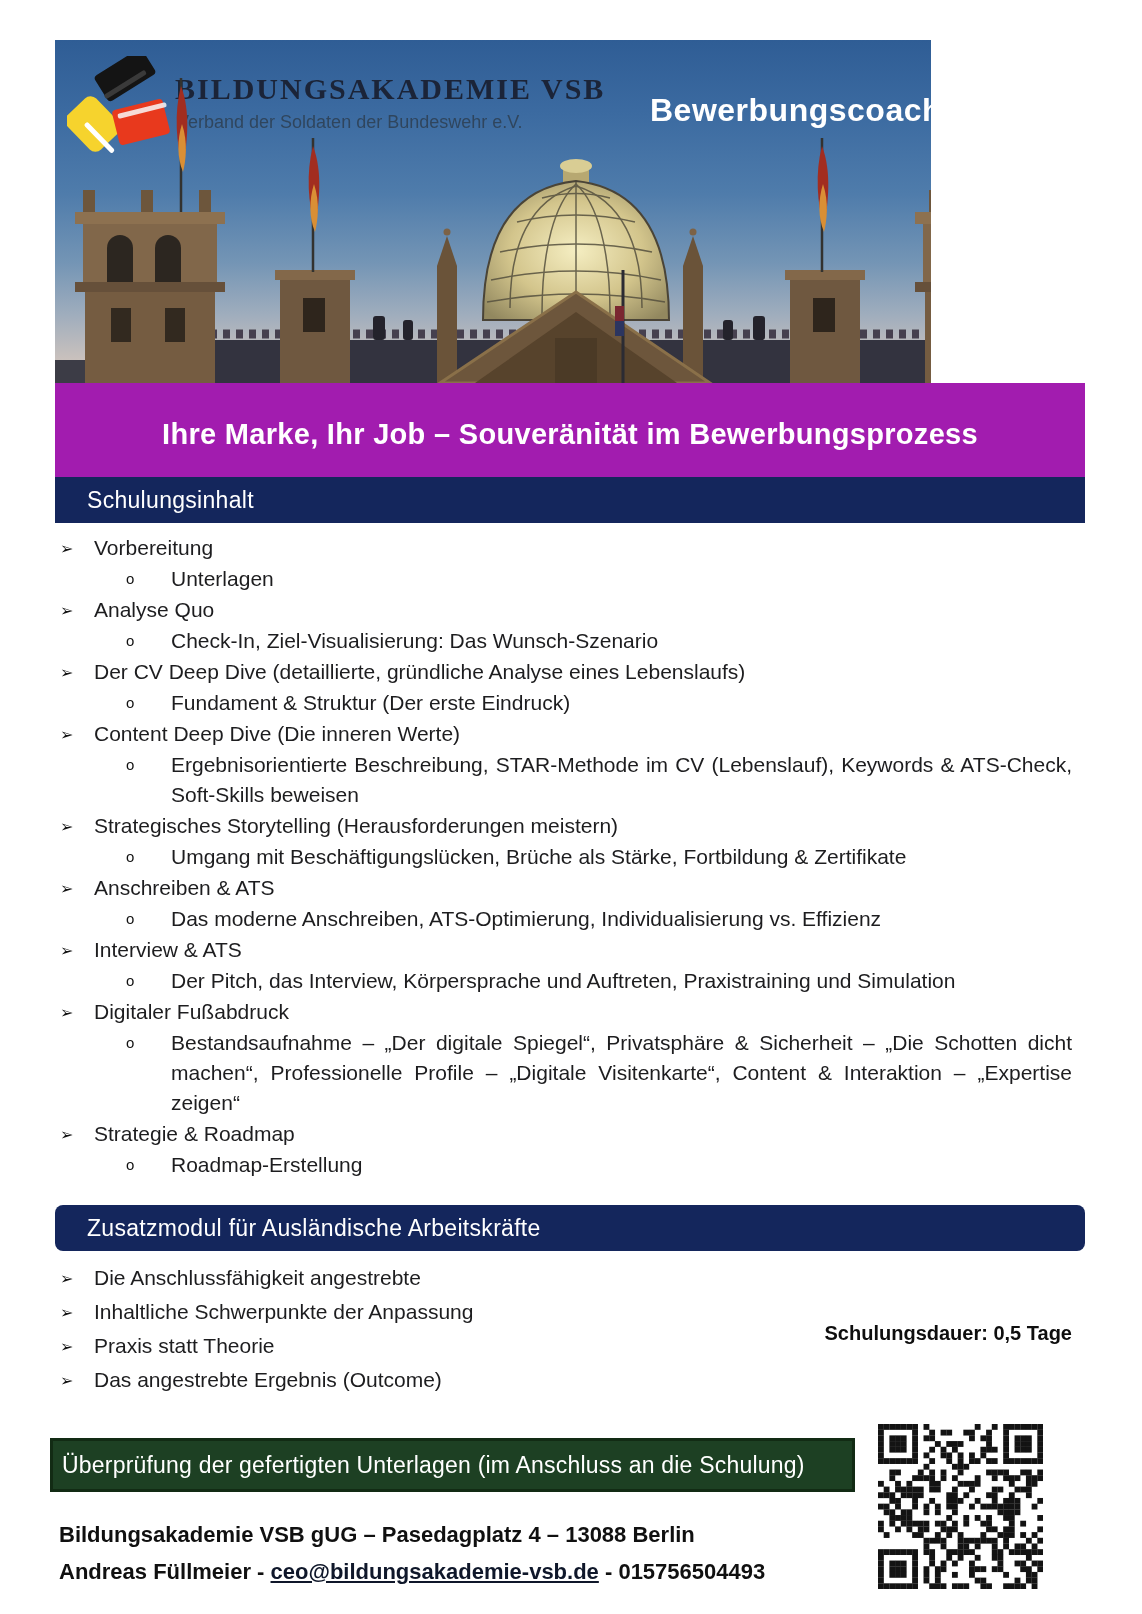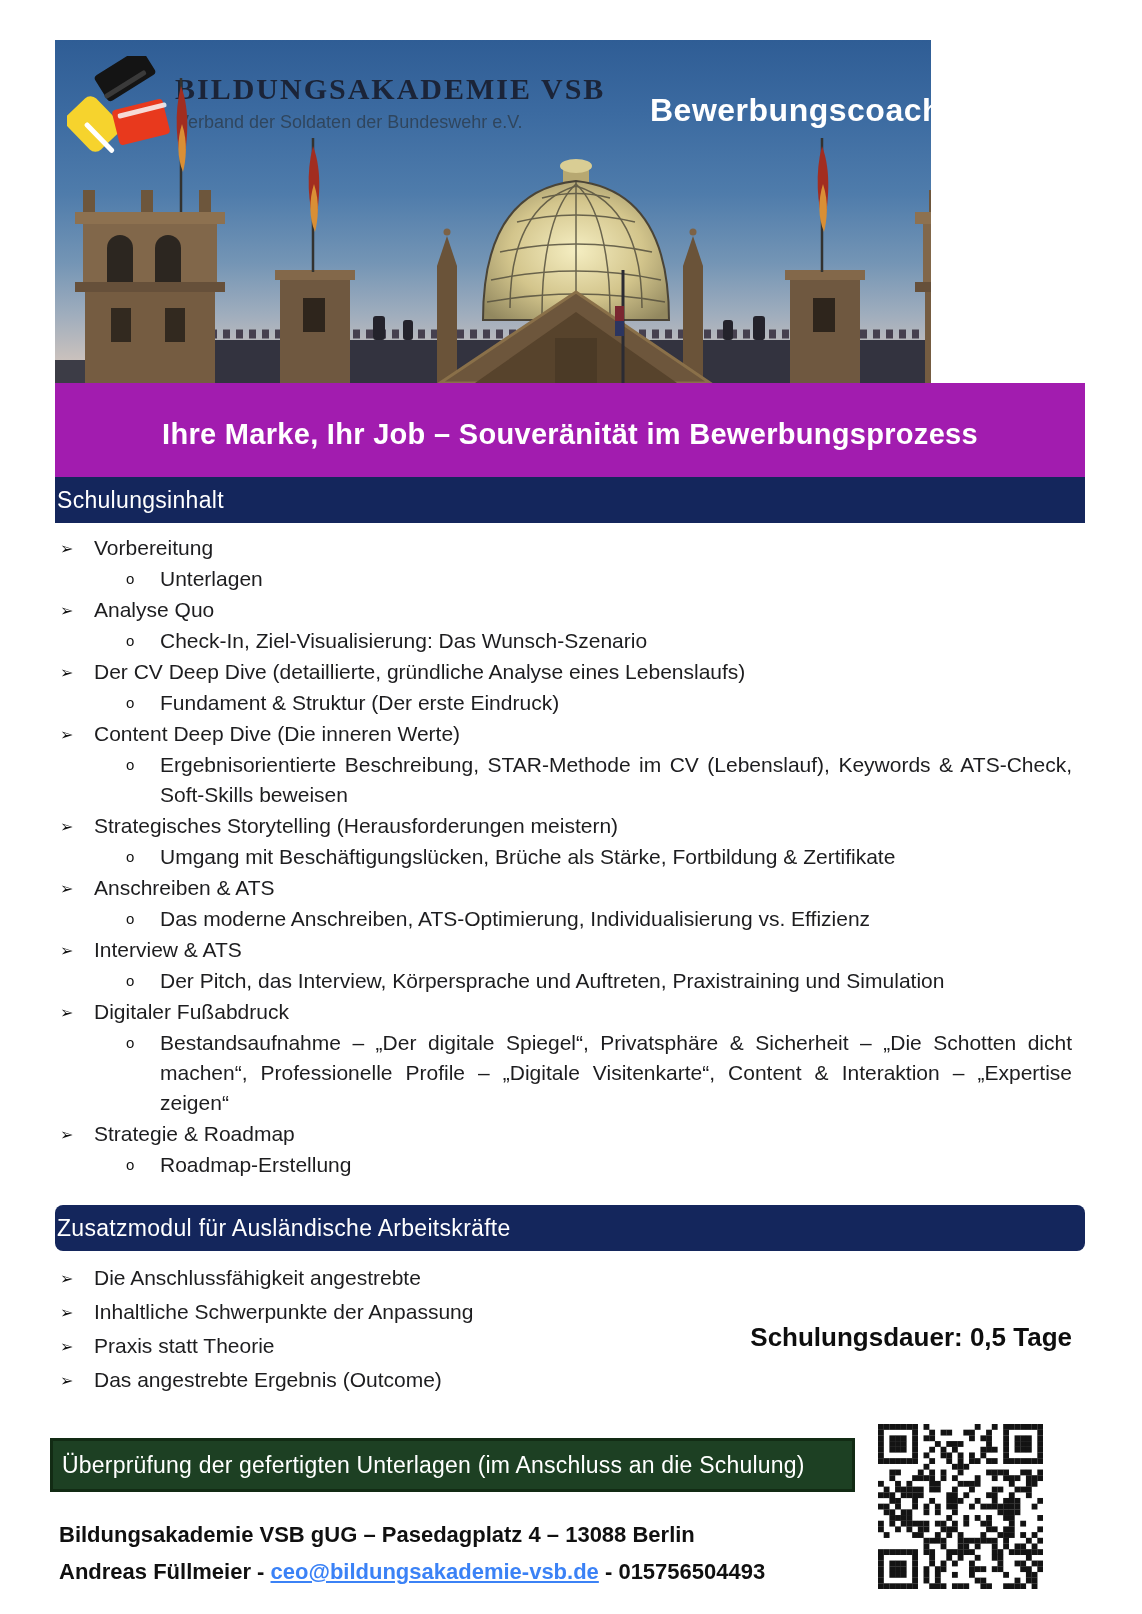--- a/index.html
+++ b/index.html
@@ -31,56 +31,56 @@
   
   .title-banner{
     position:absolute;left:55px;top:383px;width:1030px;height:103px;background:#a21caf;
     display:flex;align-items:center;justify-content:center;
     color:#ffffff;font-size:29px;font-weight:bold;letter-spacing:.3px;
   }
 
   
   .section-bar{
     position:absolute;left:55px;width:1030px;height:46px;background:#14265c;
-    display:flex;align-items:center;padding-left:2px;box-sizing:border-box;
+    display:flex;align-items:center;padding-left:32px;box-sizing:border-box;
     color:#ffffff;font-size:23px;letter-spacing:.3px;
   }
   .bar1{top:477px;}
   .bar2{top:1205px;border-radius:8px;}
 
   
   .content-list{position:absolute;left:60px;width:1012px;}
   #list1{top:532px;}
   #list2{top:1262px;width:640px;}
   .li{display:flex;line-height:30px;font-size:21px;margin:1px 0;}
   .li .m{flex:0 0 34px;color:#111;}
   .l1 .m{font-size:16px;transform:translateY(1px);}
   .l2{margin-left:66px;}
   .l2 .m{font-size:15px;}
   .li .t{flex:1;}
-  .l2 .t{text-align:justify;}
+  .l2 .t{text-align:justify;margin-left:11px;}
   #list2 .l1{margin-bottom:4px;}
 
   .duration{
-    position:absolute;top:1322px;right:70px;font-size:26px;font-weight:bold;color:#0e0e0e;
+    position:absolute;top:1322px;right:70px;font-size:20px;font-weight:bold;color:#0e0e0e;
   }
 
   
   .review-box{
     position:absolute;left:50px;top:1438px;width:805px;height:54px;background:#1d4023;
     border:3px solid #122b14;box-sizing:border-box;display:flex;align-items:center;
     padding-left:9px;color:#ffffff;font-size:23px;letter-spacing:.2px;
   }
 
   
   .qr{position:absolute;left:878px;top:1424px;width:165px;height:165px;}
 
   
   .footer{position:absolute;left:45px;top:1516px;font-size:22px;font-weight:bold;color:#101010;line-height:37px;margin-left:14px;}
-  .footer a.email{color:#3b82f6;text-decoration:underline;font-weight:bold;}
+  .footer a.email{color:#0f172a;text-decoration:underline;font-weight:bold;}
 </style>
 </head>
 <body>
 
 <div class="page">
 
   <div class="hero">
 
     <svg class="logo" viewBox="0 0 112 118">
       <g>

